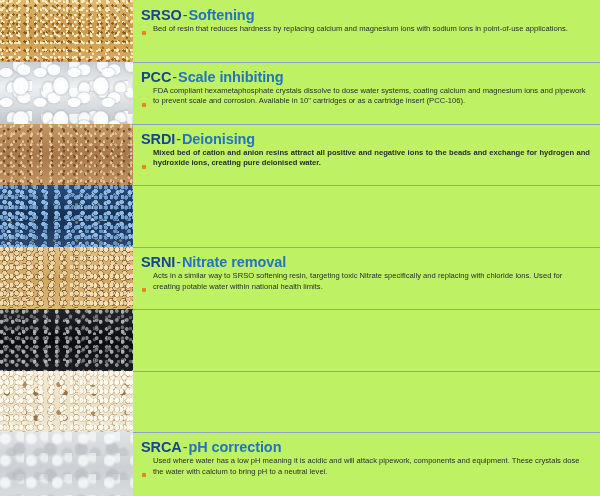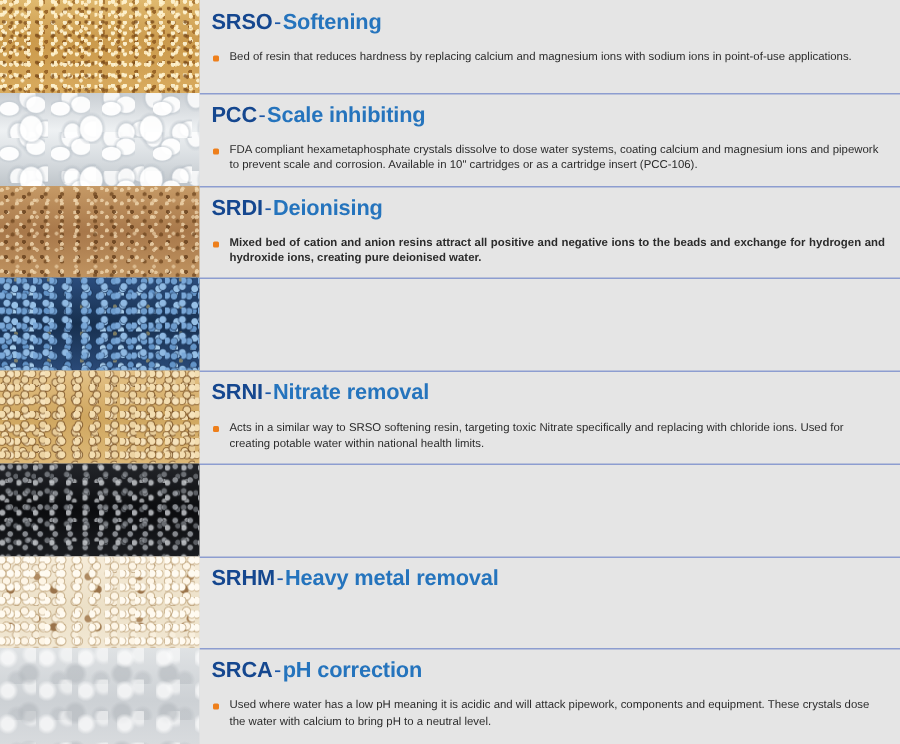--- a/index.html
+++ b/index.html
@@ -12,21 +12,21 @@
     background: #ffffff;
     font-family: "Liberation Sans", sans-serif;
     overflow: hidden;
   }
   .sheet {
     width: 600px;
     height: 496px;
     position: relative;
     display: flex;
     flex-direction: column;
-    background: #e5e5e5;
+    background: #bef264;
   }
   .product-row {
     position: relative;
     height: 62px;
     display: flex;
     flex-direction: row;
     align-items: stretch;
     box-sizing: border-box;
   }
   .product-row.row-last {
@@ -171,22 +171,22 @@
     color: #1a56a8;
     padding: 0 1px;
   }
   .descr {
     font-weight: bold;
     color: #2574bd;
   }
   .bullet-line {
     display: flex;
     flex-direction: row;
-    align-items: flex-start;
-    margin-top: 9px;
+    align-items: flex-end;
+    margin-top: 0;
     padding-right: 4px;
   }
   .bullet-dot {
     flex: 0 0 auto;
     width: 4px;
     height: 4px;
     background: #ee7f1b;
     margin: 4px 7px 0 1px;
     border-radius: 1px;
   }
@@ -296,23 +296,20 @@
     <div class="content">
     </div>
   </div>
 
   <div class="product-row">
     <div class="divider divider-top"></div>
     <div class="thumb">
       <div class="tex tex-cream-beads"></div>
     </div>
     <div class="content">
-      <div class="title">
-        <span class="code">SRHM</span><span class="dash">-</span><span class="descr">Heavy metal removal</span>
-      </div>
     </div>
   </div>
 
   <div class="product-row row-last">
     <div class="divider divider-top"></div>
     <div class="thumb">
       <div class="tex tex-grey-powder"></div>
     </div>
     <div class="content">
       <div class="title">

